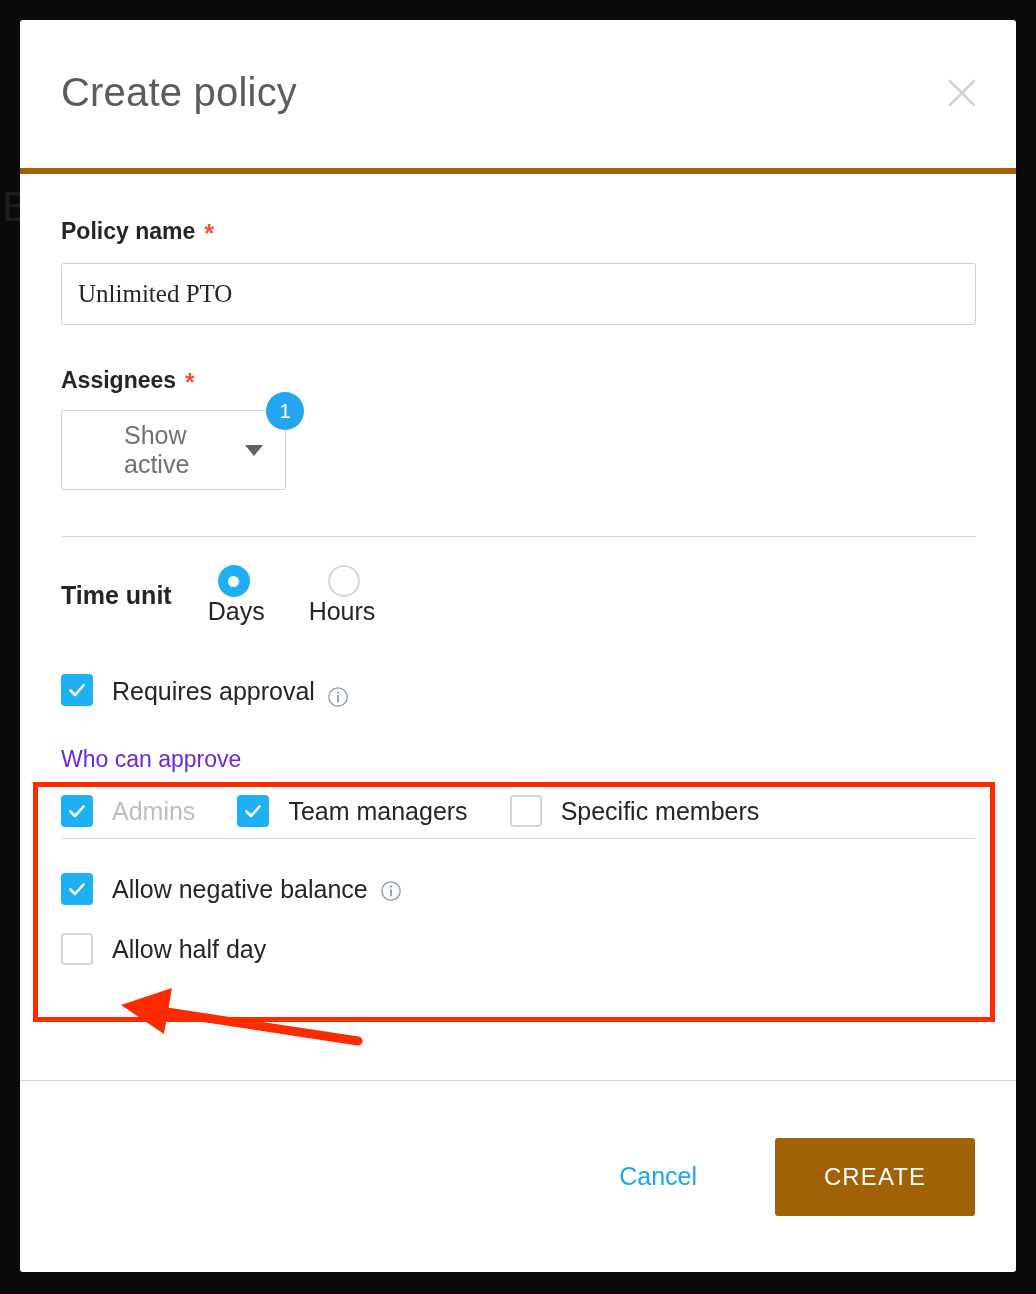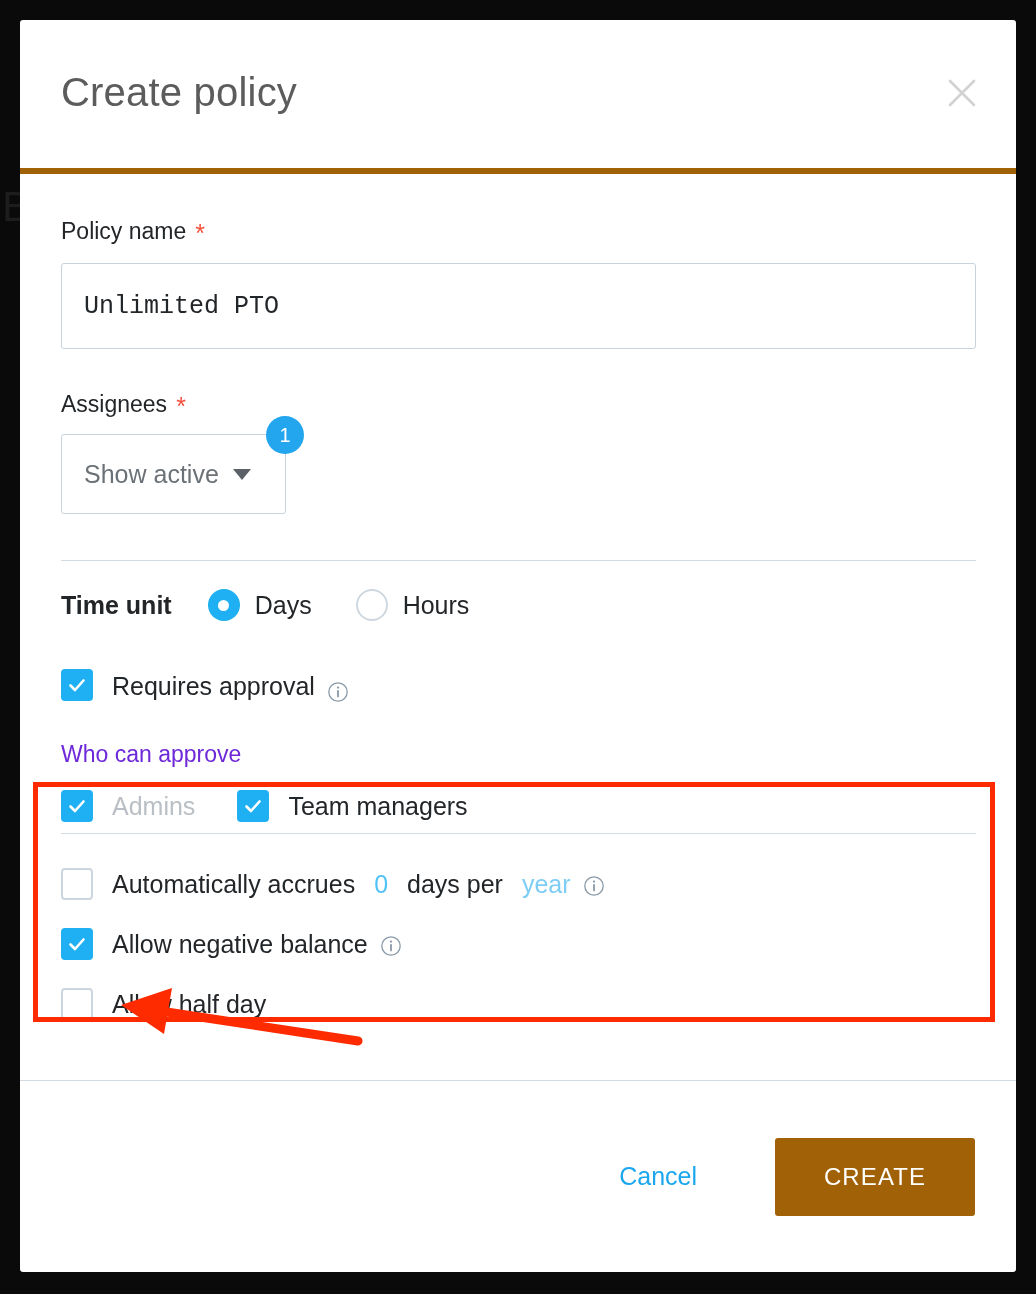--- a/index.html
+++ b/index.html
@@ -72,41 +72,41 @@
 
   .modal-body {
     flex: 1 1 auto;
     position: relative;
     padding: 0 41px;
   }
 
   .field-label {
     font-size: 23px;
     color: #232629;
-    font-weight: 400;
+    font-weight: 700;
   }
   .req-star {
     color: #f4513c;
     font-size: 25px;
     margin-left: 9px;
     position: relative;
     top: 3px;
   }
 
   .group-policy-name { padding-top: 42px; }
   .text-input {
     margin-top: 18px;
     width: 915px;
-    height: 86px;
+    height: 62px;
     border: 1px solid #c9d3dc;
     border-radius: 3px;
     font-size: 25px;
     color: #232629;
-    padding: 0 22px;
-    font-family: Liberation Mono, monospace;
+    padding: 0 16px;
+    font-family: Liberation Serif, serif;
     background: #fff;
     outline: none;
   }
 
   .group-assignees { padding-top: 40px; }
   .assignee-wrap {
     margin-top: 16px;
     position: relative;
     display: inline-block;
   }
@@ -117,20 +117,21 @@
     border-radius: 3px;
     display: flex;
     align-items: center;
     padding: 0 22px;
     cursor: pointer;
     background: #fff;
   }
   .assignee-text {
     font-size: 25px;
     color: #6b7176;
+    margin-left: 40px;
   }
   .caret {
     margin-left: 14px;
     width: 0; height: 0;
     border-left: 9px solid transparent;
     border-right: 9px solid transparent;
     border-top: 11px solid #5b6166;
   }
   .assignee-badge {
     position: absolute;
@@ -163,23 +164,24 @@
     padding-bottom: 26px;
   }
   .timeunit-label {
     font-size: 25px;
     color: #232629;
     margin-right: 36px;
     font-weight: bold;
   }
   .radio-opt {
     display: flex;
-    align-items: center;
+    align-items: flex-end;
     margin-right: 44px;
     cursor: pointer;
+    flex-direction: column;
   }
   .radio {
     width: 32px; height: 32px;
     border-radius: 50%;
     display: flex;
     align-items: center;
     justify-content: center;
     margin-right: 15px;
   }
   .radio.on { background: #1eb0f2; }
@@ -390,40 +392,30 @@
           <span class="cb-label muted">Admins</span>
         </div>
         <div class="cb-group">
           <span class="checkbox on">
             <svg width="20" height="20" viewBox="0 0 20 20">
                 <polyline points="3.5,10.5 8,15 16.5,5.5" fill="none" stroke="#fff" stroke-width="2.6" stroke-linecap="round" stroke-linejoin="round"></polyline>
               </svg>
           </span>
           <span class="cb-label">Team managers</span>
         </div>
+        <div class="cb-group">
+          <span class="checkbox off"></span>
+          <span class="cb-label">Specific members</span>
+        </div>
       </div>
     </div>
 
     <div class="divider divider-b"></div>
 
     <div class="options-section">
-      <div class="opt-row">
-        <span class="checkbox off"></span>
-        <span class="cb-label">Automatically accrues</span>
-        <span class="cb-label accent-val">0</span>
-        <span class="cb-label">days per</span>
-        <span class="cb-label accent-link">year</span>
-        <span class="info-icon">
-          <svg width="22" height="22" viewBox="0 0 22 22">
-            <circle cx="11" cy="11" r="9.2" fill="none" stroke="#8a9aa8" stroke-width="1.3"></circle>
-            <circle cx="11" cy="6.6" r="1.15" fill="#8a9aa8"></circle>
-            <rect x="10.1" y="9" width="1.8" height="7.4" rx="0.8" fill="#8a9aa8"></rect>
-          </svg>
-        </span>
-      </div>
 
       <div class="opt-row">
         <span class="checkbox on">
           <svg width="20" height="20" viewBox="0 0 20 20">
               <polyline points="3.5,10.5 8,15 16.5,5.5" fill="none" stroke="#fff" stroke-width="2.6" stroke-linecap="round" stroke-linejoin="round"></polyline>
             </svg>
         </span>
         <span class="cb-label">Allow negative balance</span>
         <span class="info-icon">
           <svg width="22" height="22" viewBox="0 0 22 22">

